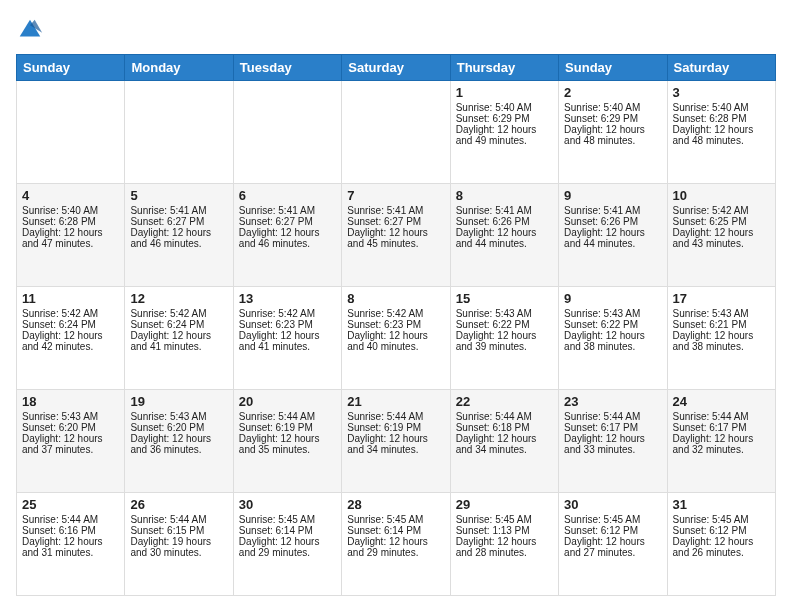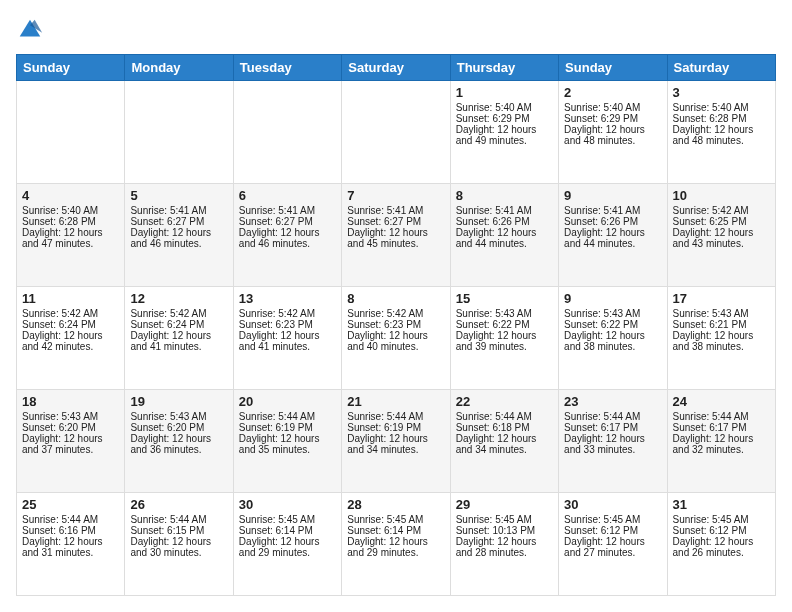--- a/index.html
+++ b/index.html
@@ -287,38 +287,38 @@
           <td>
             <span class="day-num">25</span>
             <div>Sunrise: 5:44 AM</div>
             <div>Sunset: 6:16 PM</div>
             <div>Daylight: 12 hours and 31 minutes.</div>
           </td>
           <td>
             <span class="day-num">26</span>
             <div>Sunrise: 5:44 AM</div>
             <div>Sunset: 6:15 PM</div>
-            <div>Daylight: 12 hours and 30 minutes.</div>
+            <div>Daylight: 19 hours and 30 minutes.</div>
           </td>
           <td>
             <span class="day-num">30</span>
             <div>Sunrise: 5:45 AM</div>
             <div>Sunset: 6:14 PM</div>
             <div>Daylight: 12 hours and 29 minutes.</div>
           </td>
           <td>
             <span class="day-num">28</span>
             <div>Sunrise: 5:45 AM</div>
             <div>Sunset: 6:14 PM</div>
             <div>Daylight: 12 hours and 29 minutes.</div>
           </td>
           <td>
             <span class="day-num">29</span>
             <div>Sunrise: 5:45 AM</div>
-            <div>Sunset: 10:13 PM</div>
+            <div>Sunset: 1:13 PM</div>
             <div>Daylight: 12 hours and 28 minutes.</div>
           </td>
           <td>
             <span class="day-num">30</span>
             <div>Sunrise: 5:45 AM</div>
             <div>Sunset: 6:12 PM</div>
             <div>Daylight: 12 hours and 27 minutes.</div>
           </td>
           <td>
             <span class="day-num">31</span>

